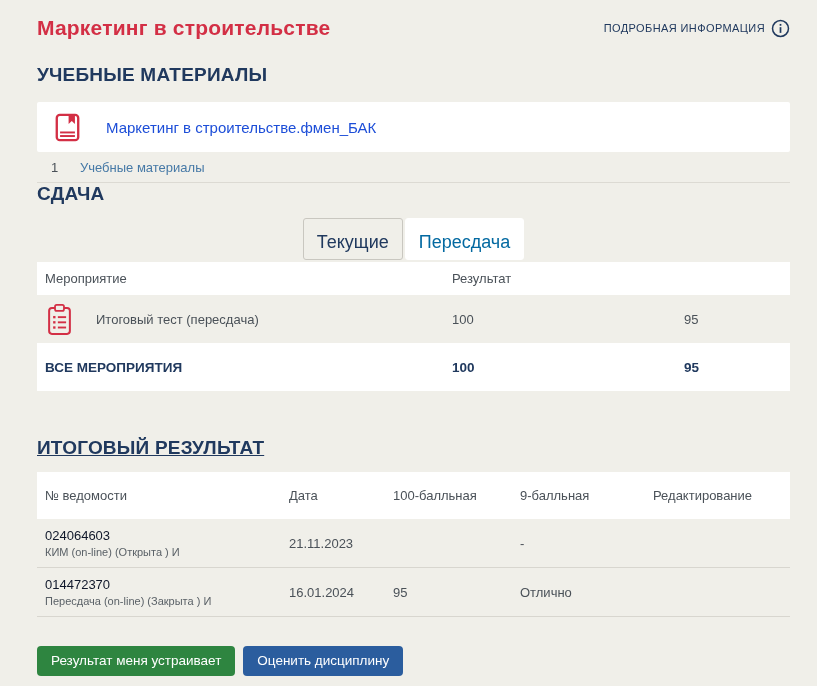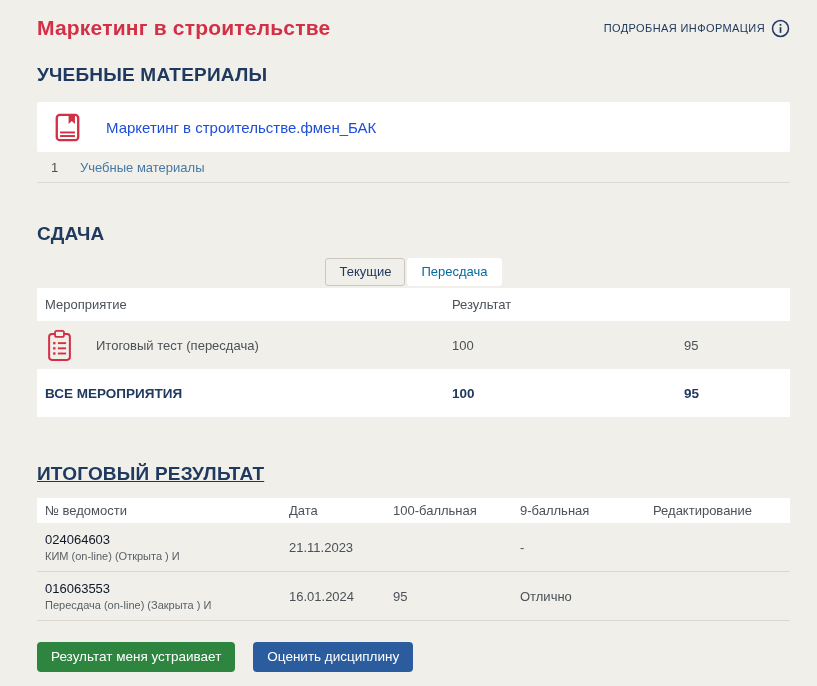--- a/index.html
+++ b/index.html
@@ -15,66 +15,66 @@
   
   .top { display:flex; justify-content:space-between; align-items:center; margin-top:2px; }
   .page-title { color:#d32f45; font-size:21px; font-weight:bold; letter-spacing:.2px; }
   .details { display:flex; align-items:center; gap:6px; cursor:pointer; }
   .details span { color:#20395e; font-size:11px; letter-spacing:.4px; }
   .details svg { display:block; }
 
   
   h2 { color:#20395e; font-size:19px; font-weight:bold; letter-spacing:.2px; }
   .h-materials { margin-top:24px; }
-  .h-sdacha   { margin-top:40px; }
+  .h-sdacha   { }
   .h-final    { margin-top:46px;text-decoration:underline; }
 
   
   .card {
     margin-top:16px; background:#fff; height:50px; border-radius:2px;
     display:flex; align-items:center; padding-left:14px; gap:22px; cursor:pointer;
   }
   .card .course-title { color:#1d4ed8; font-size:15px; }
   .item-row {
     height:31px; display:flex; align-items:center;
     border-bottom:1px solid #dcdad3; cursor:pointer;
   }
   .item-row .idx { width:42px; text-align:left; padding-left:14px; font-size:13px; color:#4a5158; }
   .item-row .lbl { color:#4679a6; font-size:13px; padding-left:1px; }
 
   
   .tabs { margin-top:13px; display:flex; justify-content:center; gap:2px; }
   .tab {
-    font-size:13px; padding:5px 13px 6px; border-radius:3px; cursor:pointer;
+    font-size:18px; padding:13px 13px 6px; border-radius:3px; cursor:pointer;
     border:1px solid #c9c7c0; color:#20395e; background:transparent;
   }
   .tab.active { background:#fff; color:#0369a1; border-color:#fff; }
 
   
   .t1 { margin-top:2px; }
   .t-row { display:grid; grid-template-columns:407px 232px 1fr; align-items:center; }
   .t1 .head { background:#fff; height:33px; font-size:13px; }
   .t1 .head > div { padding-left:8px; }
   .t1 .data { height:48px; font-size:13px; }
   .t1 .data > div { padding-left:8px; }
   .t1 .name-cell { display:flex; align-items:center; gap:22px; }
   .t1 .total { background:#fff; height:48px; font-weight:bold; color:#20395e; font-size:13.5px; }
   .t1 .total > div { padding-left:8px; }
 
   
   .t2 { margin-top:13px; }
   .t2 .t2-row { display:grid; grid-template-columns:244px 104px 127px 133px 1fr; align-items:center; }
-  .t2 .head { background:#fff; height:25px; font-size:13px; }
+  .t2 .head { background:#fff; height:47px; font-size:13px; }
   .t2 .head > div, .t2 .data > div { padding-left:8px; }
   .t2 .data { height:49px; font-size:13px; border-bottom:1px solid #d8d6cf; }
   .t2 .data .sheet-num { font-size:13px; color:#0f172a; margin-bottom:3px; }
   .t2 .data .sheet-type { font-size:11px; color:#5a6167; }
 
   
-  .actions { margin-top:21px; display:flex; gap:18px; }
+  .actions { margin-top:29px; display:flex; gap:8px; }
   .btn {
     border:none; border-radius:4px; color:#fff; font-size:13.5px;
     font-family:"Liberation Sans", sans-serif; padding:7px 14px 8px; cursor:pointer;
   }
   .btn-green { background:#2e8540; }
   .btn-blue  { background:#2b5d9e; }
 </style>
 </head>
 <body>
 
@@ -162,21 +162,21 @@
         <div class="sheet-type">КИМ (on-line) (Открыта ) И</div>
       </div>
       <div>21.11.2023</div>
       <div></div>
       <div>-</div>
       <div></div>
     </div>
 
     <div class="t2-row data">
       <div>
-        <div class="sheet-num">016063553</div>
+        <div class="sheet-num">014472370</div>
         <div class="sheet-type">Пересдача (on-line) (Закрыта ) И</div>
       </div>
       <div>16.01.2024</div>
       <div>95</div>
       <div>Отлично</div>
       <div></div>
     </div>
   </div>
 
   <div class="actions">

